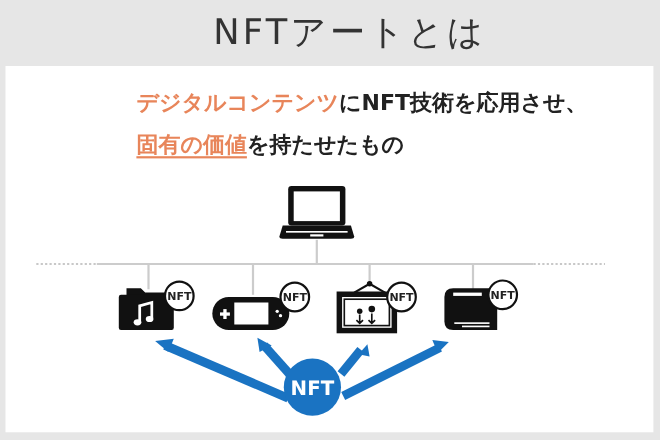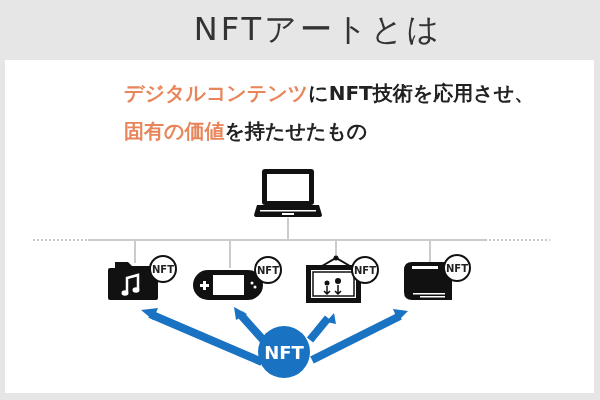--- a/index.html
+++ b/index.html
@@ -5,21 +5,21 @@
   html,body{margin:0;padding:0;}
   body{width:600px;height:400px;background:#e6e6e6;position:relative;overflow:hidden;
        font-family:"DejaVu Sans","Liberation Sans",sans-serif;}
   .title{position:absolute;left:0;top:0;width:600px;height:60px;display:flex;align-items:center;justify-content:center;
          font-size:32px;color:#333;letter-spacing:3px;padding-left:18px;}
   .panel{position:absolute;left:5px;top:60px;width:589px;height:333px;background:#fff;}
   .line1,.line2{position:absolute;left:100px;font-weight:bold;font-size:20px;white-space:nowrap;color:#222;margin-left:24px;}
   .line1{top:80px;}
   .line2{top:118px;}
   .accent{color:#e8855a;}
-  .ul{text-decoration-thickness:2px;text-underline-offset:4px;}
+  .ul{text-decoration:underline;text-decoration-thickness:2px;text-underline-offset:4px;}
   svg.diagram{position:absolute;left:0;top:0;}
   .badge-text{font-family:"DejaVu Sans","Liberation Sans",sans-serif;font-weight:bold;}
 </style>
 </head>
 <body>
 
 <div class="title">NFTアートとは</div>
 
 <div class="panel"></div>
 

